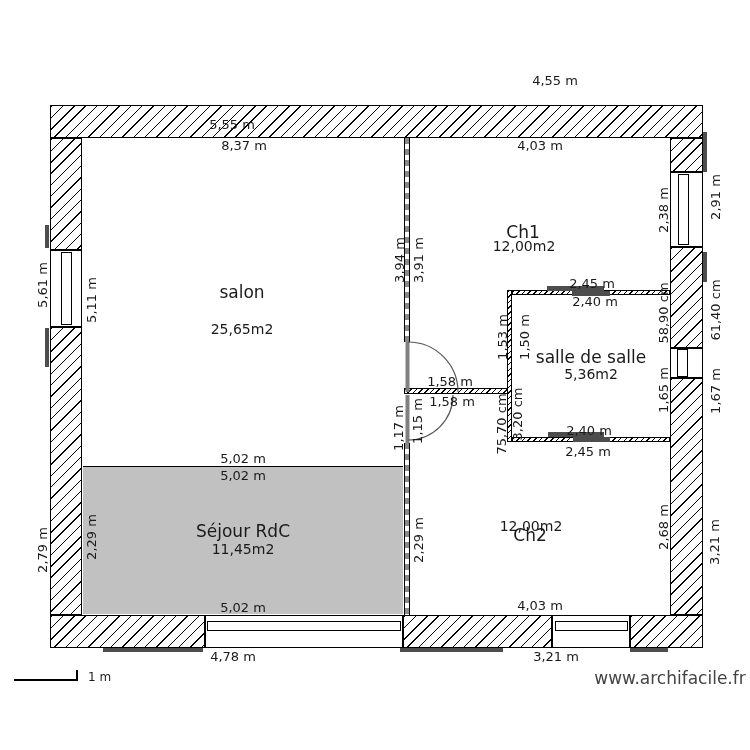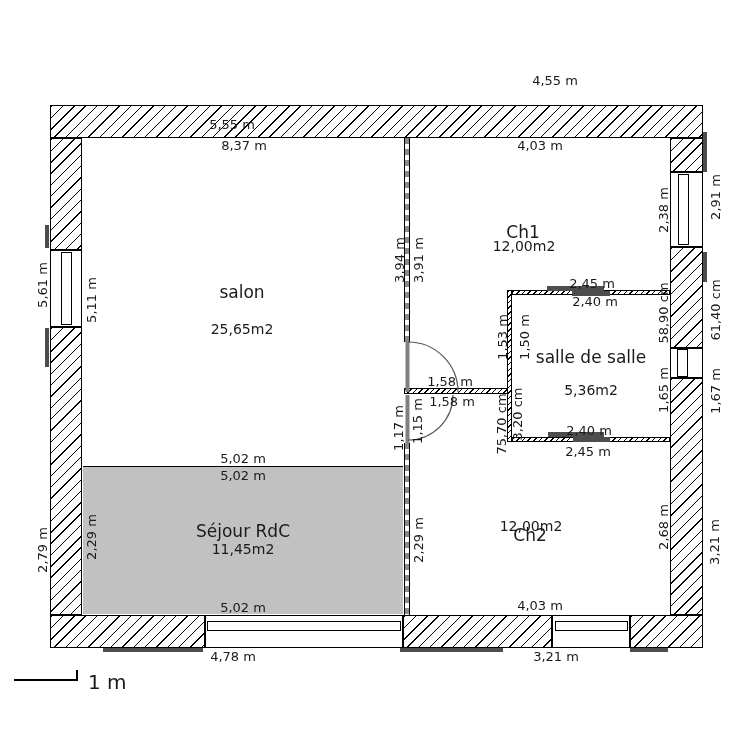--- a/index.html
+++ b/index.html
@@ -19,21 +19,21 @@
   .bar{position:absolute;background:#4d4d4d;}
   .dim{position:absolute;font-size:13px;white-space:nowrap;transform:translate(-50%,-50%);}
   .dim.v{transform:translate(-50%,-50%) rotate(-90deg);}
   .room-name{position:absolute;font-size:17px;white-space:nowrap;transform:translate(-50%,-50%);}
   .room-area{position:absolute;font-size:14px;white-space:nowrap;transform:translate(-50%,-50%);}
   .sejour-fill{position:absolute;left:83px;top:466px;width:320px;height:147px;
         background:#c1c1c1;border-top:1px solid #000;}
   #doors{position:absolute;left:0;top:0;width:750px;height:750px;pointer-events:none;}
   .scaleline{position:absolute;left:14px;top:679px;width:64px;height:2px;background:#000;}
   .scaletick{position:absolute;left:76px;top:670px;width:2px;height:11px;background:#000;}
-  .scalelabel{position:absolute;left:88px;top:670px;font-size:20px;}
+  .scalelabel{position:absolute;left:88px;top:670px;font-size:12px;}
   .watermark{position:absolute;font-size:17px;color:#444;transform:translate(-50%,-50%);
         left:670px;top:678px;white-space:nowrap;}
 </style>
 </head>
 <body>
 
 <div id="plan">
 
   <div class="sejour-fill"></div>
 
@@ -83,21 +83,21 @@
     <path d="M 408 342 A 50 50 0 0 1 458 392" fill="none" stroke="#555" stroke-width="1.2"></path>
     <line x1="407.5" y1="395" x2="407.5" y2="443" stroke="#808080" stroke-width="4"></line>
     <path d="M 453 395 A 45 45 0 0 1 408 440" fill="none" stroke="#555" stroke-width="1.2"></path>
   </svg>
 
   <div class="room-name" style="left:242px;top:292px;">salon</div>
   <div class="room-area" style="left:242px;top:309px;margin-top:20px;">25,65m2</div>
   <div class="room-name" style="left:523px;top:232px;">Ch1</div>
   <div class="room-area" style="left:524px;top:246px;">12,00m2</div>
   <div class="room-name" style="left:591px;top:357px;">salle de salle</div>
-  <div class="room-area" style="left:591px;top:374px;margin-top:16px;">5,36m2</div>
+  <div class="room-area" style="left:591px;top:374px;">5,36m2</div>
   <div class="room-name" style="left:530px;top:535px;">Ch2</div>
   <div class="room-area" style="left:531px;top:526px;">12,00m2</div>
   <div class="room-name" style="left:243px;top:531px;">Séjour RdC</div>
   <div class="room-area" style="left:243px;top:549px;">11,45m2</div>
 
   <div class="dim" style="left:232px;top:96px;margin-top:28px;">5,55 m</div>
   <div class="dim" style="left:555px;top:80px;">4,55 m</div>
   <div class="dim" style="left:244px;top:145px;">8,37 m</div>
   <div class="dim" style="left:540px;top:145px;">4,03 m</div>
   <div class="dim" style="left:592px;top:283px;">2,45 m</div>
@@ -131,14 +131,15 @@
   <div class="dim v" style="left:517px;top:414px;">3,20 cm</div>
   <div class="dim v" style="left:398px;top:428px;">1,17 m</div>
   <div class="dim v" style="left:417px;top:421px;">1,15 m</div>
   <div class="dim v" style="left:91px;top:537px;">2,29 m</div>
   <div class="dim v" style="left:418px;top:540px;">2,29 m</div>
   <div class="dim v" style="left:42px;top:550px;">2,79 m</div>
 
   <div class="scaleline"></div>
   <div class="scaletick"></div>
   <div class="scalelabel">1 m</div>
+  <div class="watermark">www.archifacile.fr</div>
 
 </div>
 
 </body></html>

